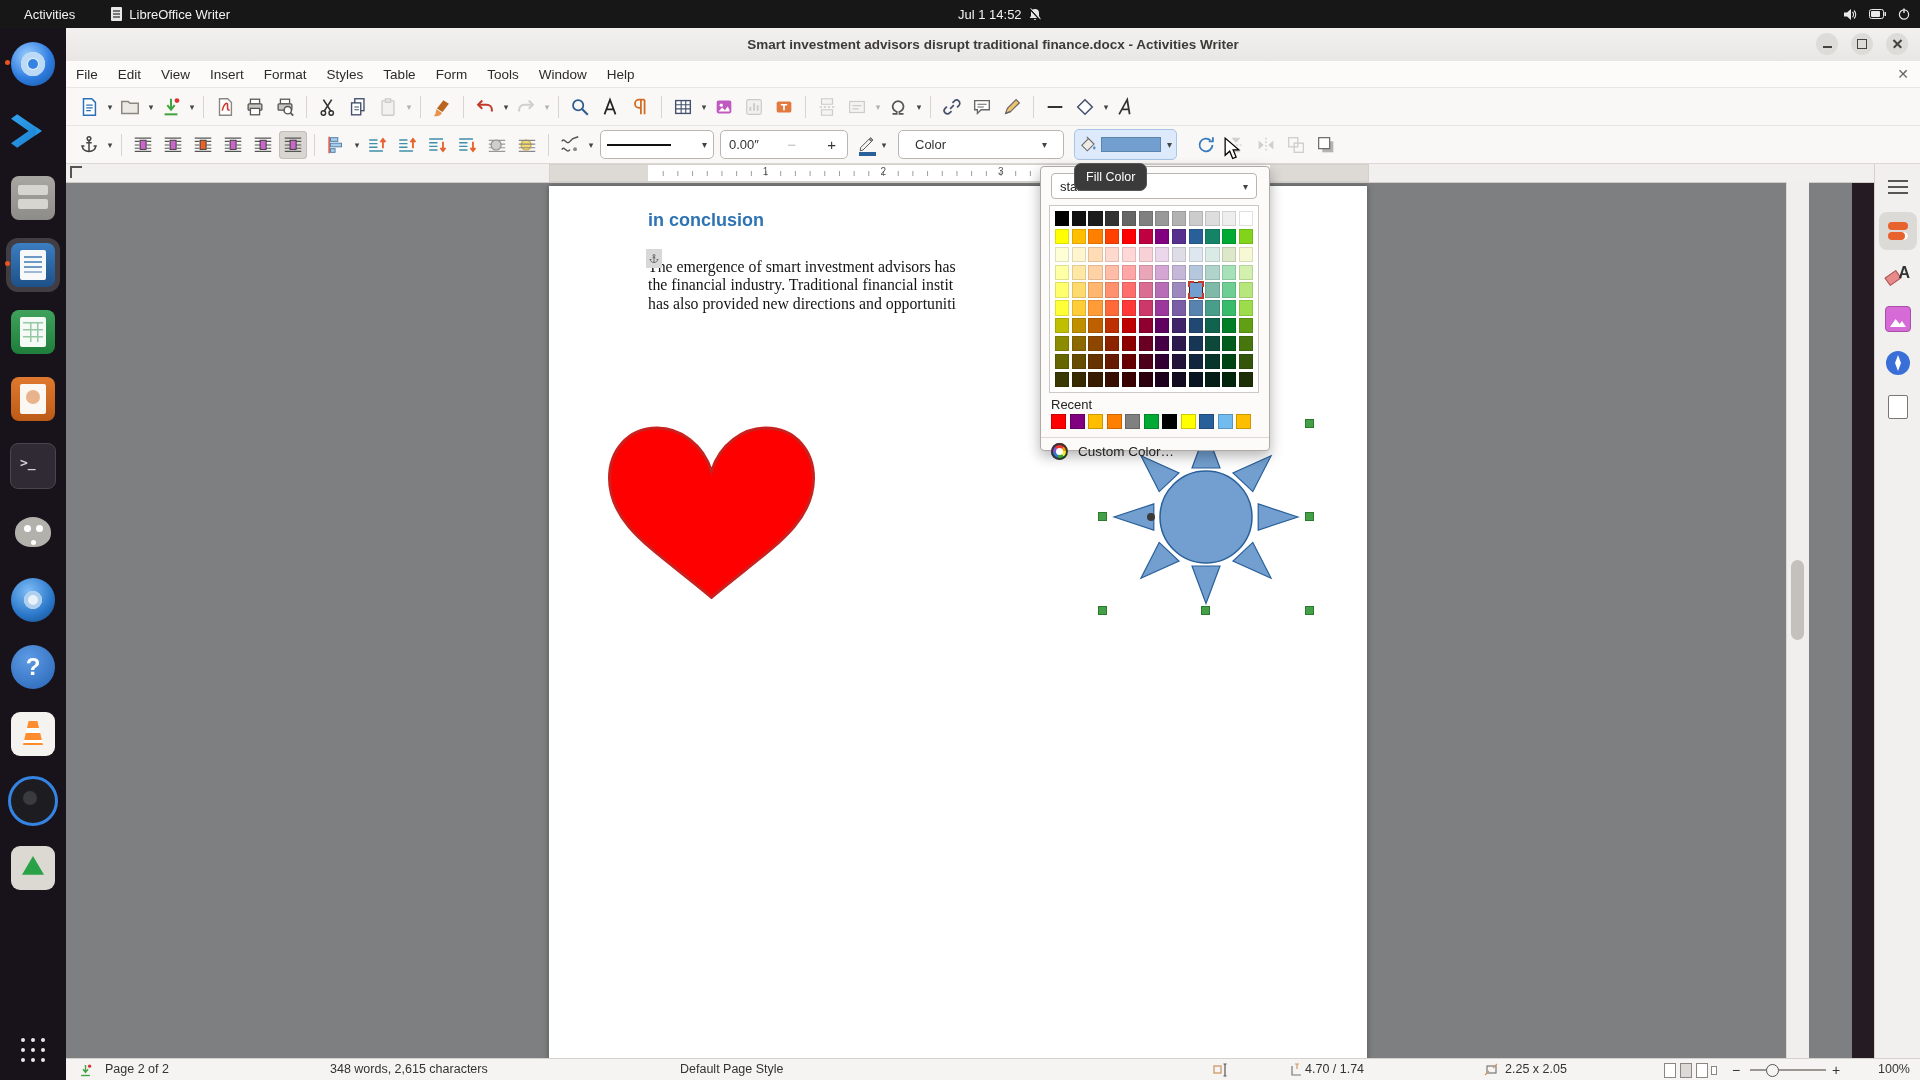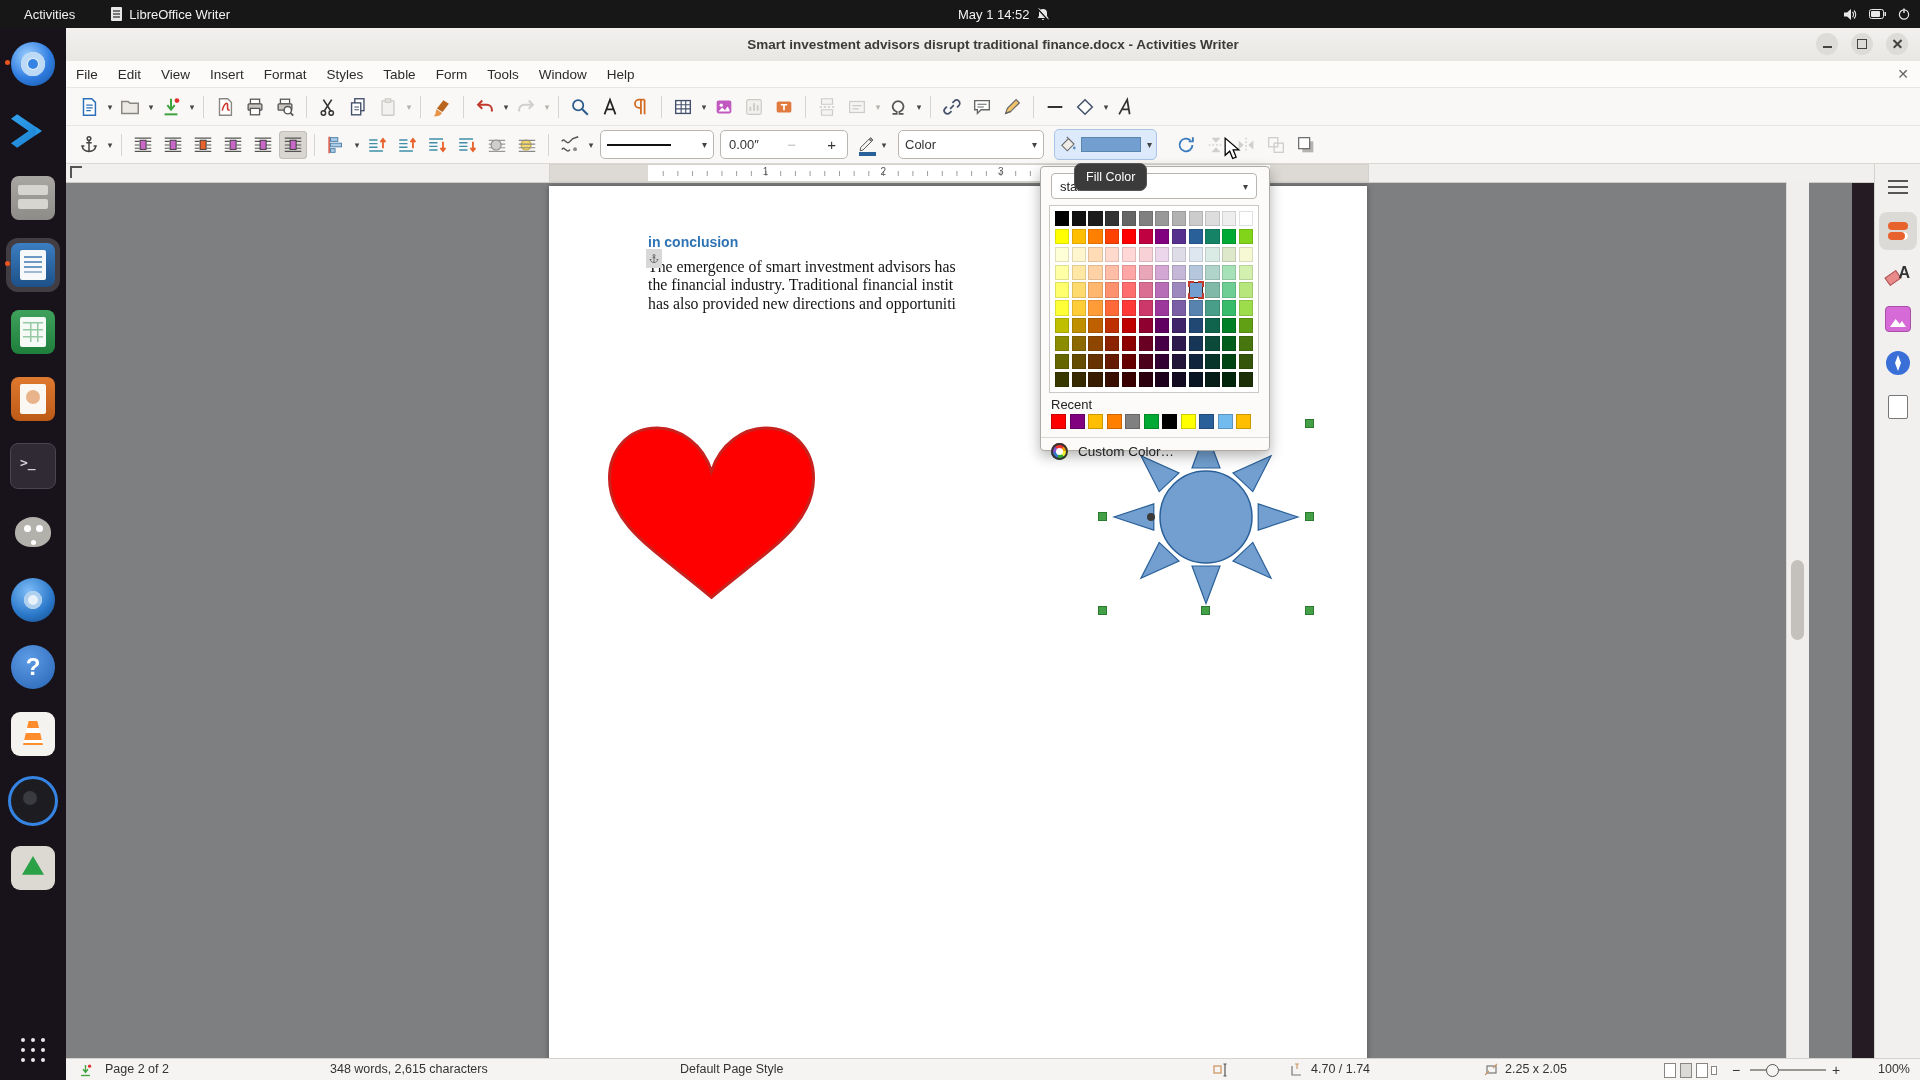--- a/index.html
+++ b/index.html
@@ -108,40 +108,40 @@
   .tsep{width:1px;height:22px;background:#d8d5d1;margin:0 6px}
   .widget{height:27px;background:#fff;border:1px solid #b9b6b1;border-radius:5px;display:flex;align-items:center;
       font-size:13px;color:#333}
   #line-style-select{width:100px;margin-left:4px;justify-content:space-between;padding:0 6px}
   #line-style-select .lspreview{width:64px;height:2px;background:#111}
   #line-width-box{width:110px;margin-left:6px;padding:0 8px;justify-content:space-between}
   #line-width-box .stepper{font-size:15px;color:#333;padding:0 3px}
   #line-width-box .stepper.disabled{color:#c0bdb8}
   #line-color-btn{margin-left:8px;display:flex;align-items:center}
   .colorbar{width:17px;height:4px;margin-top:-3px}
-  #fill-type-select{width:132px;margin-left:8px;padding:0 6px;justify-content:space-between}
+  #fill-type-select{width:132px;margin-left:8px;padding:0 16px;justify-content:space-between}
   #fill-color-btn{margin-left:10px;height:29px;background:#ddeafc;border:1px solid #a9c4e4;border-radius:5px;display:flex;
       align-items:center;padding:0 4px}
   #fill-swatch{width:58px;height:13px;border:1px solid #5a85ad;margin-left:3px}
   .chev{font-size:10px;color:#444;margin-left:6px}
 
   
   #ruler{position:absolute;left:66px;top:162px;width:1854px;height:20px;background:#f1f0ee;z-index:15;border-bottom:1px solid #cfccc8}
   #ruler-page{position:absolute;left:483px;top:2px;width:818px;height:16px;background:#fff;border:1px solid #d4d1cd}
   .ruler-margin{position:absolute;top:0;height:16px;background:#dddad6}
   #ruler-ticks{position:absolute;left:99px;top:0;width:620px;height:16px;
       background:repeating-linear-gradient(90deg,transparent 0 13.7px,#9a9a9a 13.7px 14.7px);background-size:14.7px 5px;
       background-position:0 center;background-repeat:repeat-x}
   .ruler-num{position:absolute;top:1px;font-size:10px;color:#555;transform:translateX(-50%)}
   #tabsel{position:absolute;left:4px;top:4px;width:10px;height:10px;border-left:2px solid #555;border-top:2px solid #555}
 
   
   #docarea{position:absolute;left:66px;top:182px;width:1786px;height:876px;background:#7d7f80;overflow:hidden;z-index:5}
   #page{position:absolute;left:483px;top:4px;width:818px;height:900px;background:#fff;box-shadow:0 0 6px rgba(0,0,0,.35)}
-  #heading{position:absolute;left:99px;top:48px;font-size:14px;font-weight:bold;font-family:"Liberation Sans",sans-serif}
+  #heading{position:absolute;left:99px;top:24px;font-size:18px;font-weight:bold;font-family:"Liberation Sans",sans-serif}
   #body-lines{position:absolute;left:99px;top:72px;width:640px;font-family:"Liberation Serif",serif;
       font-size:15.8px;line-height:18.4px;color:#151515;white-space:nowrap}
   #anchor-marker{position:absolute;left:97px;top:63px;width:16px;height:19px;background:#d8d8d8;display:flex;
       align-items:center;justify-content:center;z-index:3}
   #anchor-marker svg{width:12px;height:14px}
   #heart{position:absolute;left:54px;top:228px;width:217px;height:193px}
   #sun-box{position:absolute;left:549px;top:233px;width:216px;height:196px}
   .handle{position:absolute;width:9px;height:9px;border:1px solid #2c7a2f;box-sizing:border-box}
   #scrollbar{position:absolute;left:1786px;top:182px;width:22px;height:876px;background:#f0efed;border-left:1px solid #dbd8d4;z-index:16}
   #scroll-thumb{position:absolute;left:4px;top:378px;width:13px;height:80px;background:#c4c1bd;border-radius:7px}
@@ -387,21 +387,21 @@
   </defs>
 </svg>
 
 <div id="topbar">
   <span id="activities">Activities</span>
   <span id="topbar-app">
     <span class="tb-doc-ico"></span>
     <span>LibreOffice Writer</span>
   </span>
   <span id="topbar-clock">
-    <span>May 1 14:52</span>
+    <span>Jul 1 14:52</span>
     <svg class="sysico" width="12" height="13" viewBox="0 0 12 13">
         <path d="M6 1a4 4 0 014 4v3l1.3 2H.7L2 8V5a4 4 0 014-4zM4.7 11a1.4 1.4 0 002.6 0z" fill="#e8e8e8"></path>
         <path d="M1 1l10 11" stroke="#171717" stroke-width="1.6"></path>
         <path d="M1.7.3l10 11" stroke="#e8e8e8" stroke-width="1"></path>
       </svg>
   </span>
   <span id="topbar-right">
     <svg class="sysico" width="14" height="13" viewBox="0 0 14 13">
         <path d="M1 4.5h3L8 1v11L4 8.5H1z" fill="#e8e8e8"></path>
         <path d="M9.5 4a3.5 3.5 0 010 5M11 2.5a5.5 5.5 0 010 8" fill="none" stroke="#e8e8e8" stroke-width="1.1"></path>
@@ -886,21 +886,21 @@
     </svg>
   <span class="st" style="left:39px">Page 2 of 2</span>
   <span class="st" style="left:264px">348 words, 2,615 characters</span>
   <span class="st" style="left:614px">Default Page Style</span>
   <span class="st" style="left:1147px;top:4px">
     <svg width="16" height="14" viewBox="0 0 16 14">
         <rect x="1" y="3" width="7" height="7" fill="none" stroke="#c96" stroke-width="1.3"></rect>
         <path d="M12 1v12M10.5 1h3M10.5 13h3" stroke="#555" stroke-width="1.2"></path>
       </svg>
   </span>
-  <span class="st" style="left:1225px;display:flex;gap:6px;align-items:center">
+  <span class="st" style="left:1225px;display:flex;align-items:center">
     <svg width="14" height="13" viewBox="0 0 14 13">
         <path d="M1 3v9h9" fill="none" stroke="#777" stroke-width="1.2"></path>
         <path d="M4 1h4M6 1v5" stroke="#c96" stroke-width="1.2"></path>
       </svg>
     <span>4.70 / 1.74</span>
   </span>
   <span class="st" style="left:1418px;display:flex;gap:6px;align-items:center">
     <svg width="15" height="13" viewBox="0 0 15 13">
         <rect x="3" y="3" width="9" height="7" fill="none" stroke="#777" stroke-width="1.2"></rect>
         <path d="M1 12L5 8M13 1L9 5" stroke="#c96" stroke-width="1.2"></path>

